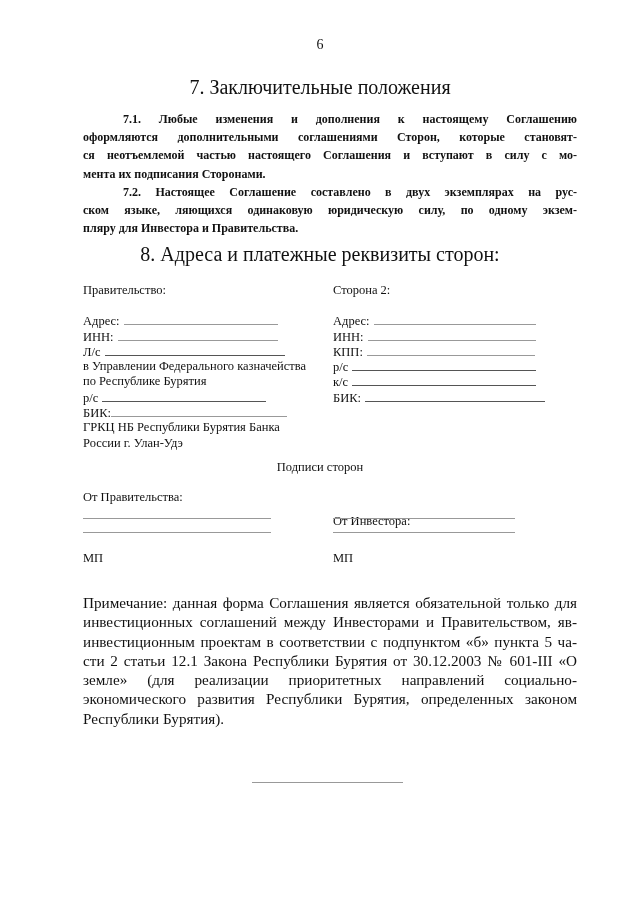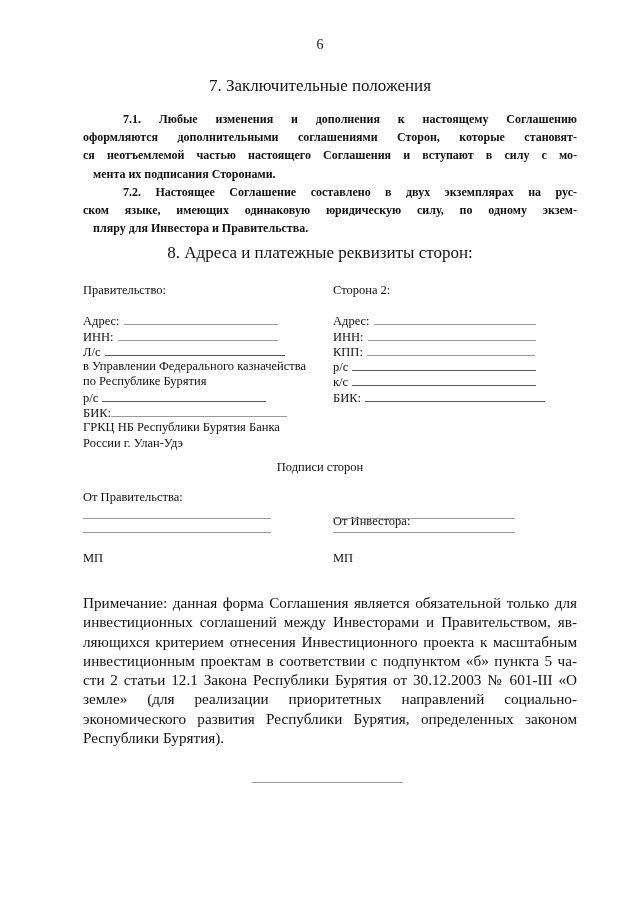--- a/index.html
+++ b/index.html
@@ -21,40 +21,39 @@
       left: 0;
       width: 640px;
       text-align: center;
       font-size: 14px;
     }
     .heading {
       position: absolute;
       left: 0;
       width: 640px;
       text-align: center;
-      font-size: 17px;
+      font-size: 20px;
     }
     .para {
       position: absolute;
       left: 83px;
       width: 494px;
       font-size: 12px;
       line-height: 18.2px;
       text-align: justify;
       font-weight: bold;
     }
     .para .ln {
       display: block;
       text-align: justify;
       text-align-last: justify;
       white-space: nowrap;
     }
     .para .ln.last {
       text-align-last: left;
-      margin-left: 10px;
     }
     .para .ln.indent {
       padding-left: 40px;
     }
     .col {
       position: absolute;
       font-size: 12.5px;
       line-height: 15.3px;
     }
     .col .row {
@@ -114,21 +113,21 @@
 
   <div class="para" style="top:110px;">
     <span class="ln indent">7.1. Любые изменения и дополнения к настоящему Соглашению</span>
     <span class="ln">оформляются дополнительными соглашениями Сторон, которые становят-</span>
     <span class="ln">ся неотъемлемой частью настоящего Соглашения и вступают в силу с мо-</span>
     <span class="ln last">мента их подписания Сторонами.</span>
   </div>
 
   <div class="para" style="top:183px;">
     <span class="ln indent">7.2. Настоящее Соглашение составлено в двух экземплярах на рус-</span>
-    <span class="ln">ском языке, имеющих одинаковую юридическую силу, по одному экзем-</span>
+    <span class="ln">ском языке, ляющихся одинаковую юридическую силу, по одному экзем-</span>
     <span class="ln last">пляру для Инвестора и Правительства.</span>
   </div>
 
   <div class="heading" style="top:243px;">8. Адреса и платежные реквизиты сторон:</div>
 
   <div class="col" style="left:83px; top:283px; width:245px;">
     <div class="row">
       <span class="text">Правительство:</span>
     </div>
     <div class="row" style="height:15px;"></div>
@@ -206,21 +205,20 @@
   <div class="sigline" style="left:83px; top:532px; width:188px;"></div>
   <div class="sigline" style="left:333px; top:518px; width:182px;"></div>
   <div class="sigline" style="left:333px; top:532px; width:182px;"></div>
 
   <div class="small" style="left:83px; top:551px;">МП</div>
   <div class="small" style="left:333px; top:551px;">МП</div>
 
   <div class="note" style="top:593px;">
     <span class="ln">Примечание: данная форма Соглашения является обязательной только для</span>
     <span class="ln">инвестиционных соглашений между Инвесторами и Правительством, яв-</span>
-    <span class="ln">ляющихся критерием отнесения Инвестиционного проекта к масштабным</span>
     <span class="ln">инвестиционным проектам в соответствии с подпунктом «б» пункта 5 ча-</span>
     <span class="ln">сти 2 статьи 12.1 Закона Республики Бурятия от 30.12.2003 № 601-III «О</span>
     <span class="ln">земле» (для реализации приоритетных направлений социально-</span>
     <span class="ln">экономического развития Республики Бурятия, определенных законом</span>
     <span class="ln last">Республики Бурятия).</span>
   </div>
 
   <div class="footer-rule"></div>
 </div>
 

